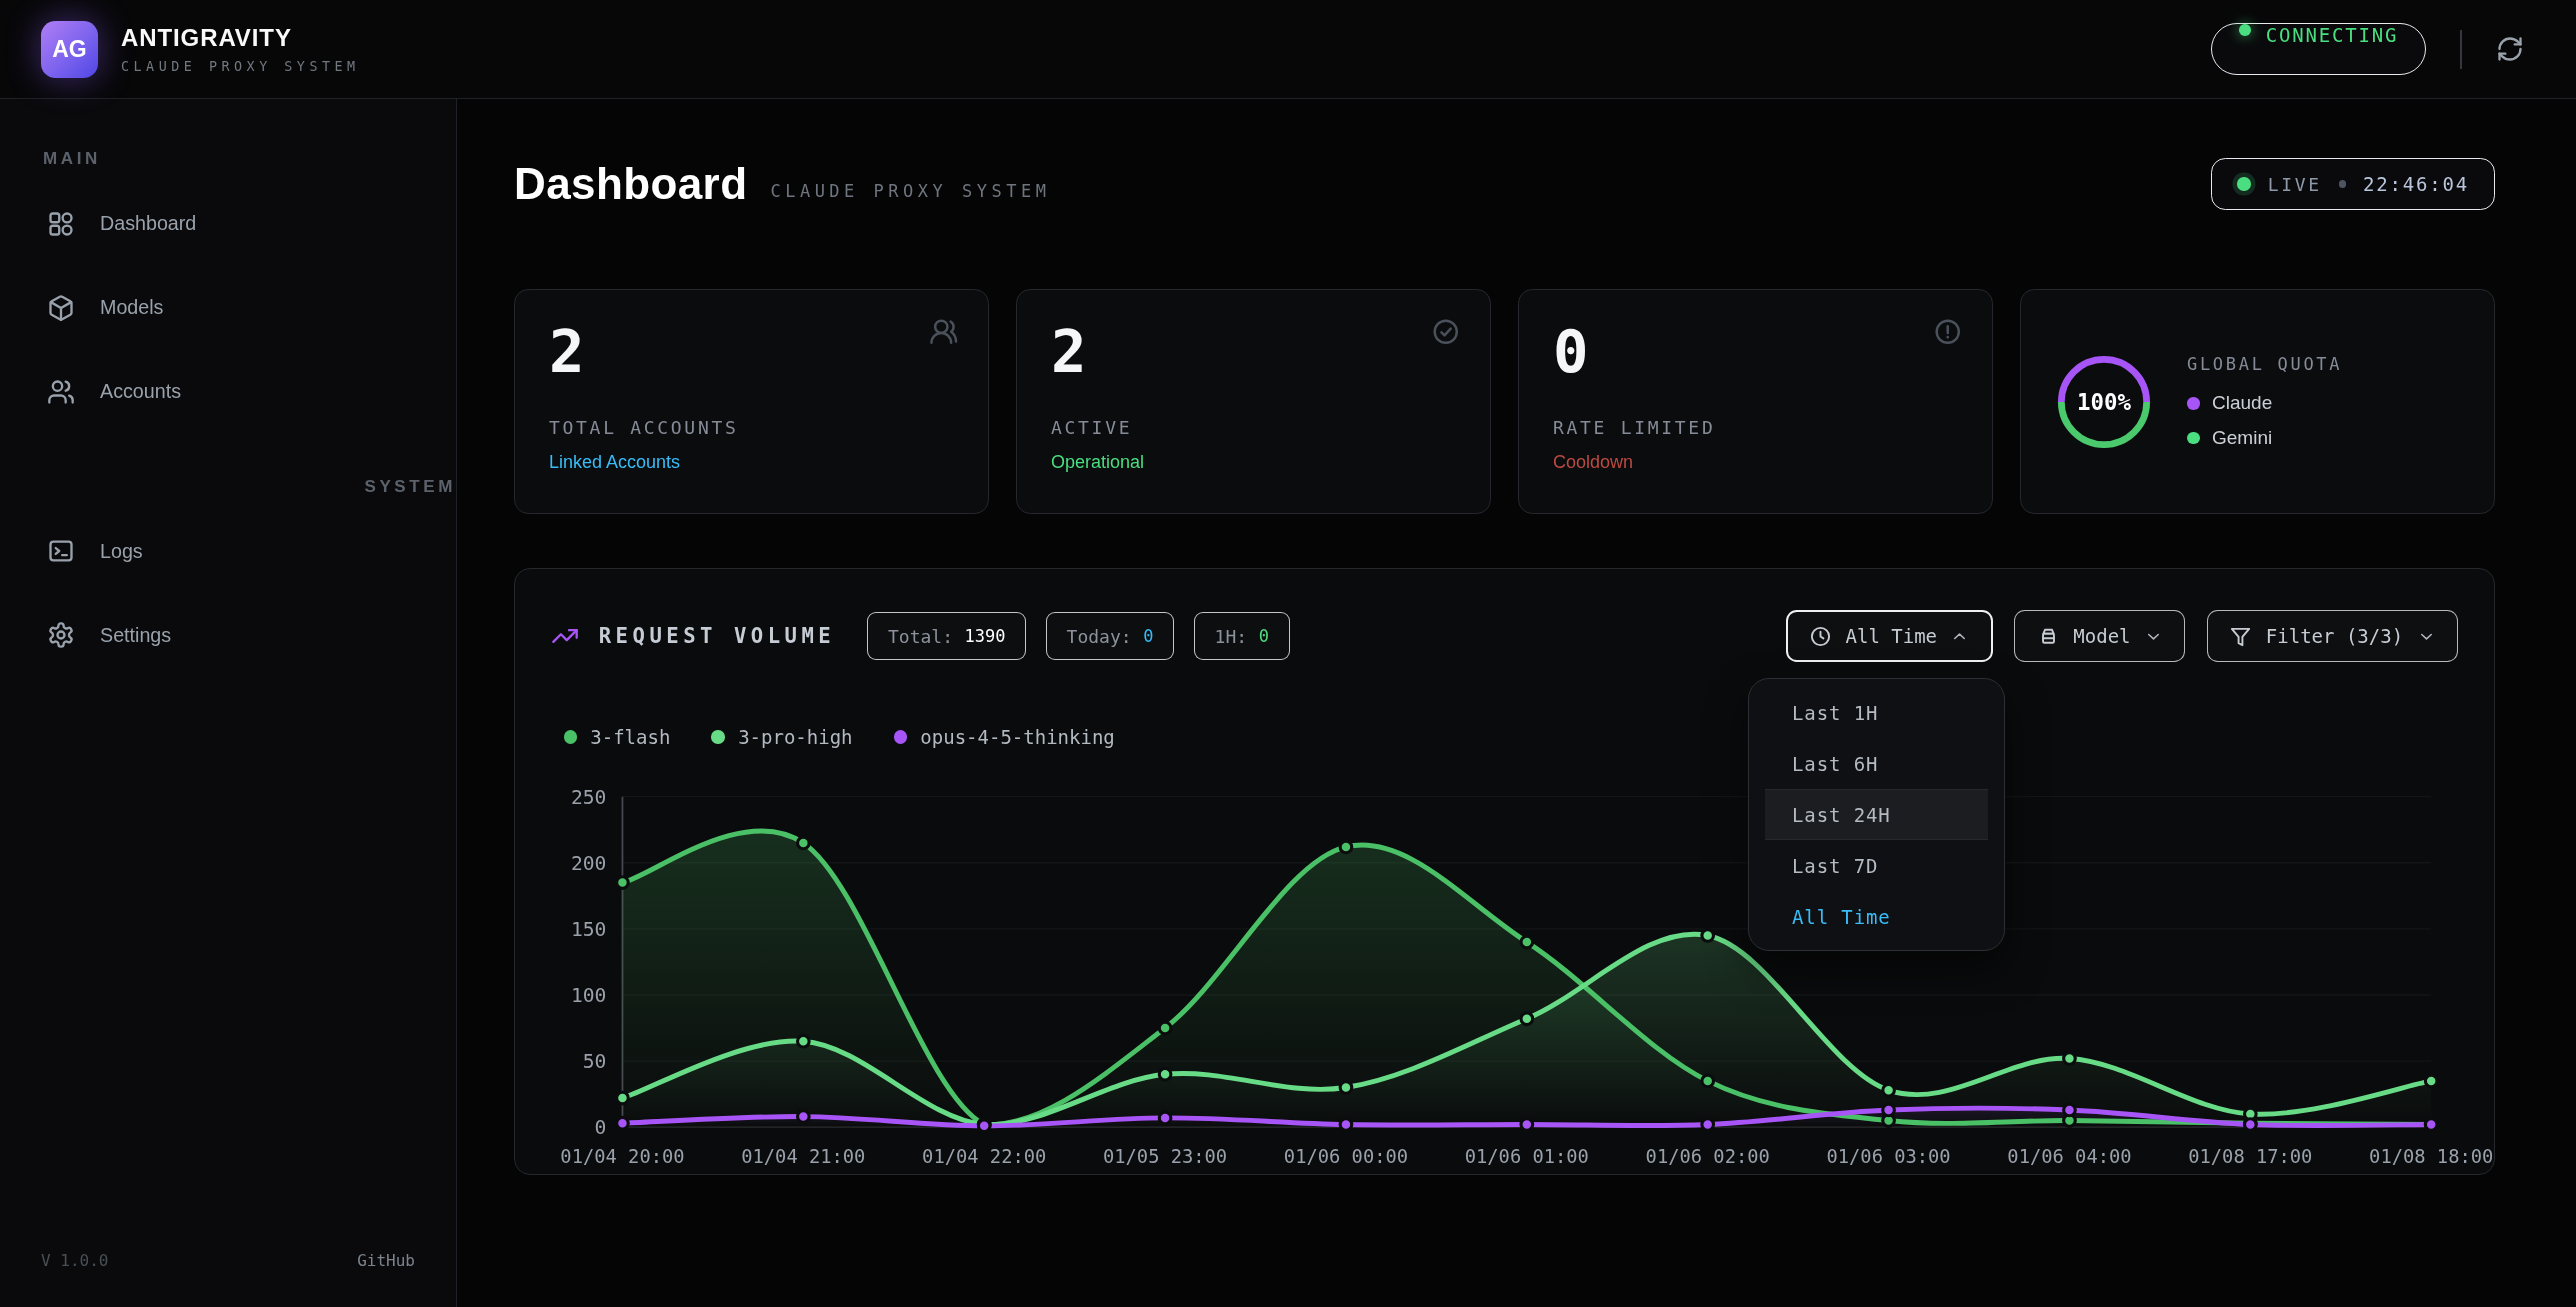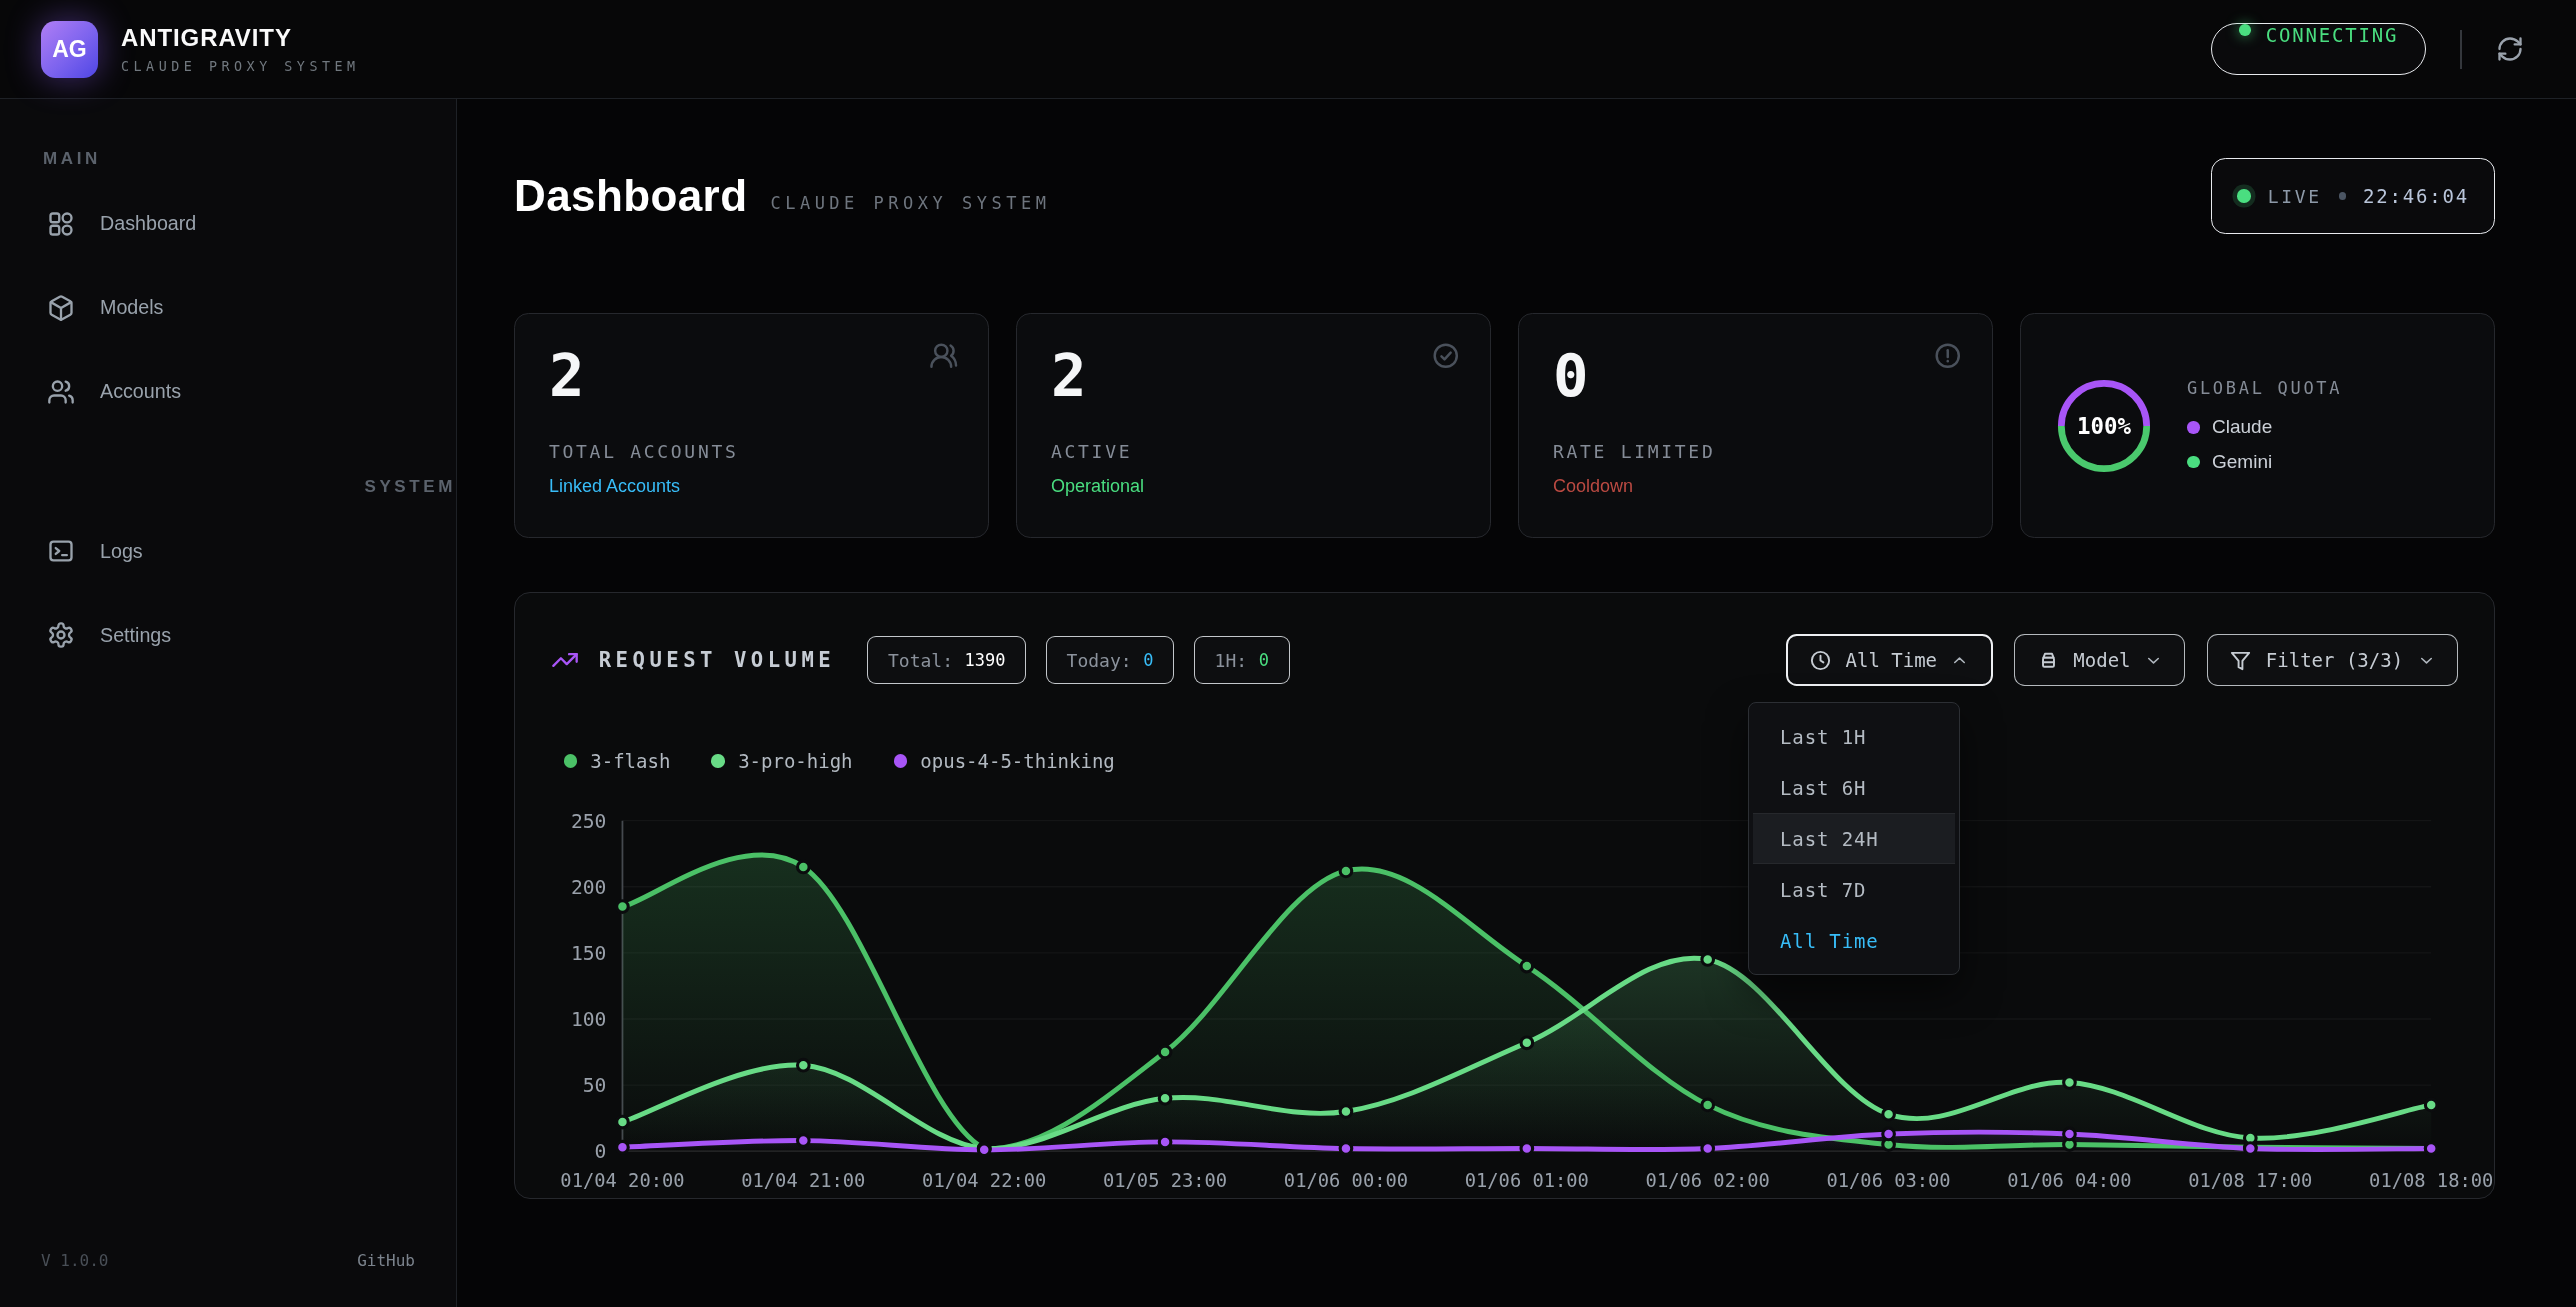--- a/index.html
+++ b/index.html
@@ -57,21 +57,21 @@
   }
   .version-text { color:#494f57; }
   .github-link { color:#7b838d; cursor:pointer; }
 
   
   .main { position:absolute; left:457px; top:99px; right:0; bottom:0; padding:59px 81px 0 57px; }
   .page-head { display:flex; align-items:center; position:relative; margin-bottom:79px; }
   .page-title { font-size:44px; font-weight:800; color:#ffffff; letter-spacing:0.4px; }
   .page-sub { font-size:17px; color:#6e757e; letter-spacing:4.5px; margin-left:23px; margin-top:14.3px; }
   .live-badge {
-    margin-left:auto; height:76px; border:1.8px solid #e8eaee; border-radius:14.3px;
+    margin-left:auto; height:52px; border:1.8px solid #e8eaee; border-radius:14.3px;
     display:flex; align-items:center; gap:17px; padding:0 25px; background:#0a0a0c;
   }
   .live-dot { width:13.4px; height:13.4px; border-radius:50%; background:#4ade80; box-shadow:0 0 0 4.5px rgba(74,222,128,.16); }
   .live-label { font-size:18px; color:#8d99a8; letter-spacing:2.7px; }
   .live-sep { width:7.2px; height:7.2px; border-radius:50%; background:#4b5563; }
   .live-time { font-size:19px; color:#b9c5da; letter-spacing:1.8px; }
 
   
   .stats-grid { display:grid; grid-template-columns:repeat(4,1fr); gap:27px; margin-bottom:54px; }
   .stat-card {
@@ -124,23 +124,23 @@
   .ctrl-btn.active { border:2.7px solid #eef0f3; }
 
   .chart-legend { display:flex; gap:41px; margin:64px 0 0 12.5px; }
   .legend-item { display:flex; align-items:center; gap:13.4px; font-size:19px; color:#b2b9c1; }
   .legend-dot { width:13.4px; height:13.4px; border-radius:50%; }
 
   #volume-chart { margin-top:34px; width:100%; height:392px; display:block; overflow:visible; }
 
   
   .dropdown {
-    position:absolute; top:109px; left:1233px; width:212px;
-    background:#0f1013; border:1.3px solid #2c2f34; border-radius:8px;
-    padding:8px 4px; z-index:40; box-shadow:0 18px 39px rgba(0,0,0,.55);
+    position:absolute; top:109px; left:1233px; width:257px;
+    background:#0f1013; border:1.3px solid #2c2f34; border-radius:21px;
+    padding:8px 16px; z-index:40; box-shadow:0 18px 39px rgba(0,0,0,.55);
   }
   .dd-item {
     height:51px; display:flex; align-items:center; padding:0 27px;
     font-size:19px; color:#b4bbc3; cursor:pointer; letter-spacing:0.9px;
   }
   .dd-item.highlight { background:#1b1d21; border-top:0.9px solid rgba(255,255,255,.05); border-bottom:0.9px solid rgba(255,255,255,.05); }
   .dd-item.selected { color:#38bdf8; }
 
   svg.lucide { fill:none; stroke:currentColor; stroke-width:2; stroke-linecap:round; stroke-linejoin:round; }
 </style>

